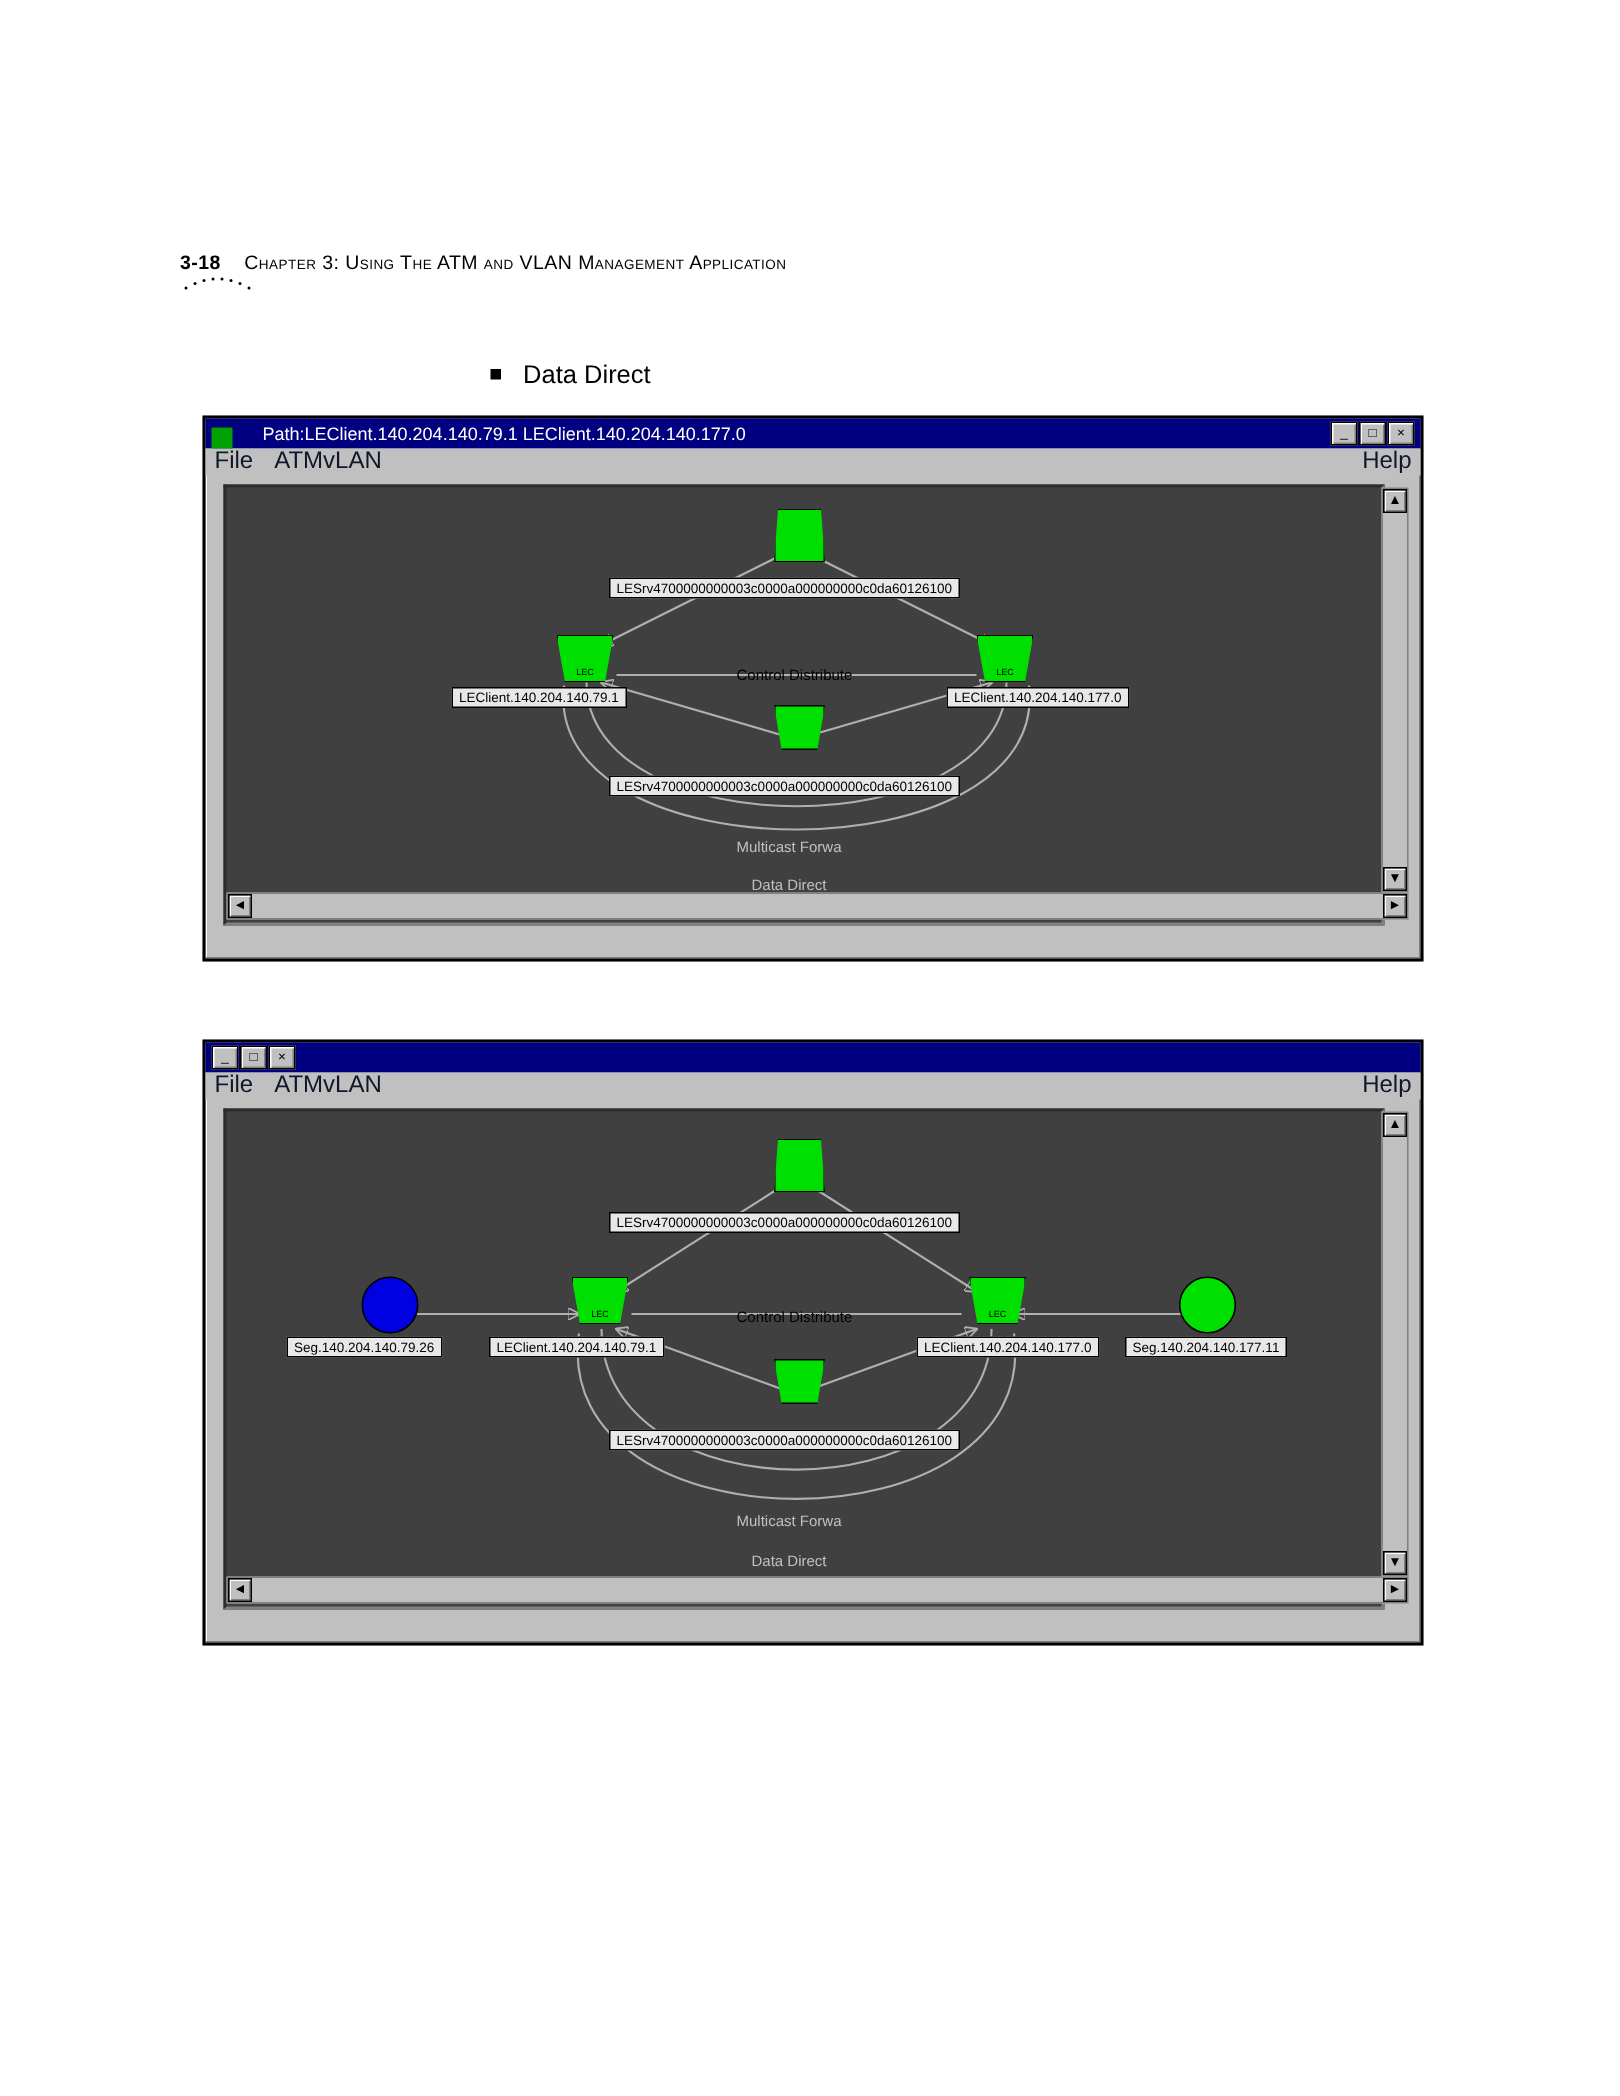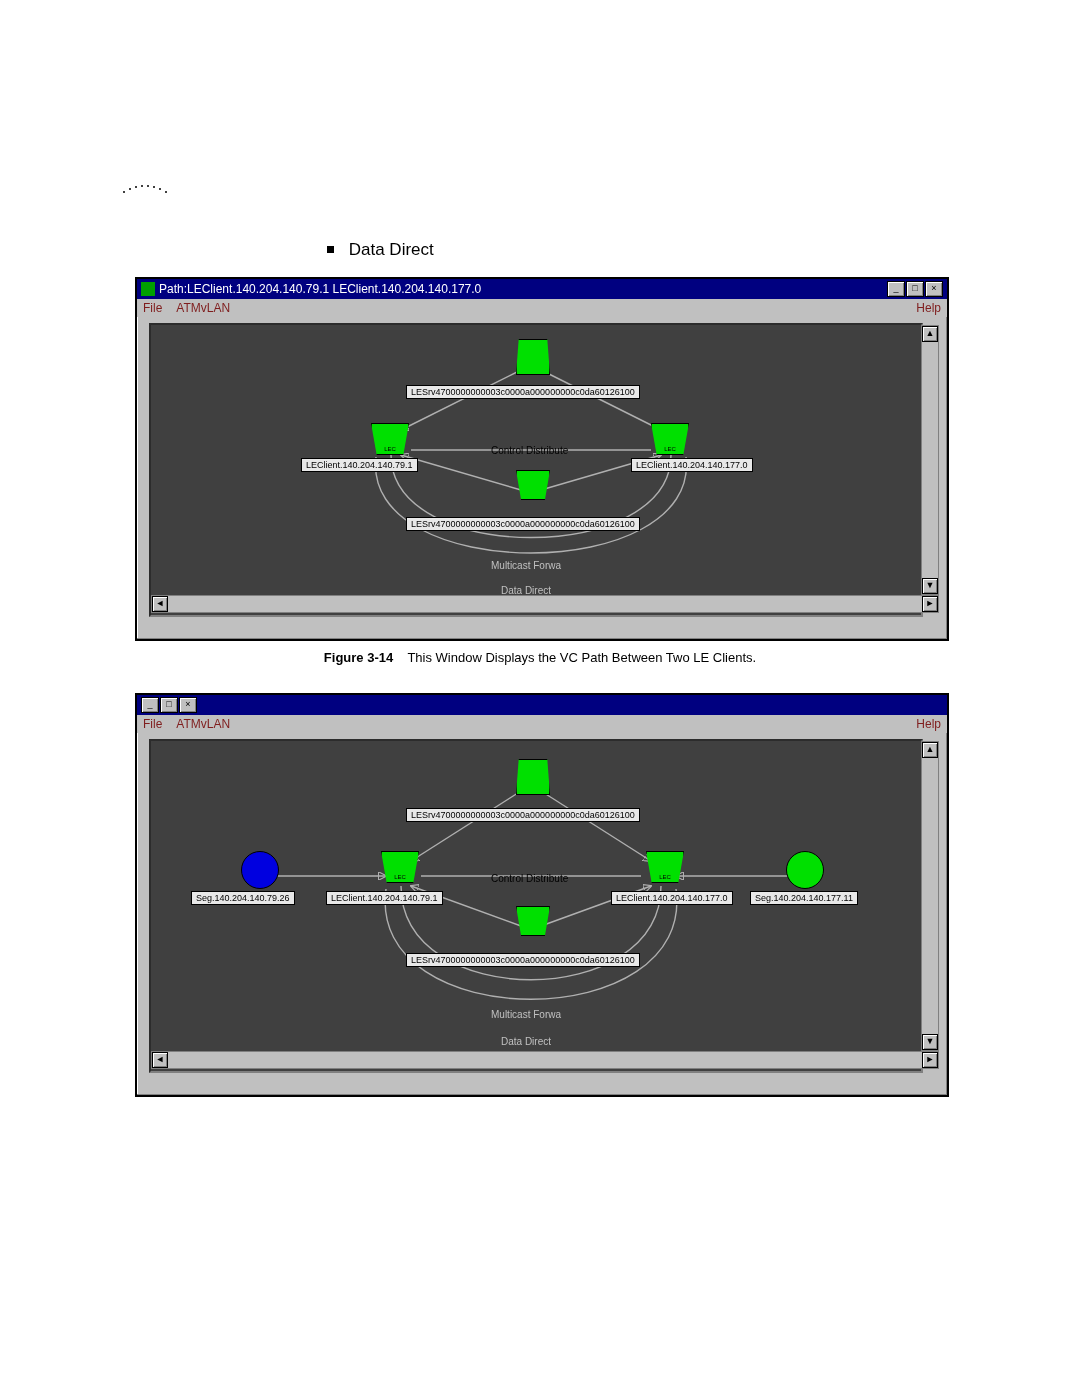--- a/index.html
+++ b/index.html
@@ -65,42 +65,42 @@
     background: #000080;
     color: #fff;
     font-size: 12px;
     line-height: 20px;
     padding: 0 4px;
     display: flex;
     align-items: center;
     justify-content: space-between;
     font-family: "MS Sans Serif", Arial, sans-serif;
   }
-  .win-title .left { display:flex; align-items:center; gap:4px; }
+  .win-title .left { display:flex; align-items:flex-end; gap:20px; }
   .win-title .appicon {
     width: 14px; height:14px; background: #00a000; display:inline-block;
   }
   .winbtns { display:flex; gap:1px; }
   .winbtn {
     width: 16px; height: 14px; background:#c0c0c0;
     border: 1px solid #000;
     box-shadow: inset 1px 1px 0 #fff, inset -1px -1px 0 #808080;
     font-size: 9px; line-height: 12px; text-align:center;
     color:#000;
     font-family: Arial, sans-serif;
   }
   .menubar {
     height: 18px;
     background: #c0c0c0;
-    font-size: 12px;
+    font-size: 16px;
     padding: 0 6px;
     display: flex;
     justify-content: space-between;
     align-items: center;
-    color: #7f1d1d;
+    color: #0f172a;
   }
   .menubar .ml { display:flex; gap:14px; }
   .menubar .mi { cursor: default; }
   .canvas-wrap {
     position: relative;
     margin: 6px;
     background: #c0c0c0;
   }
   .canvas-inner {
     position: relative;
@@ -188,20 +188,25 @@
   svg.arrows path, svg.arrows line {
     stroke:#b0b0b0; stroke-width:1.4; fill:none;
   }
 
 </style>
 </head>
 <body>
 
 <div class="page">
 
+  <div class="header-line">
+    <span class="pagenum">3-18</span>
+    &nbsp;&nbsp;
+    <span class="smallcaps">Chapter 3: Using The ATM and VLAN Management Application</span>
+  </div>
   <div class="dotrule">
     <svg width="60" height="14" viewBox="0 0 60 14">
       <g fill="#000">
         <circle cx="4" cy="10" r="1"></circle>
           <circle cx="10" cy="7" r="1"></circle>
           <circle cx="16" cy="5" r="1"></circle>
           <circle cx="22" cy="4" r="1"></circle>
         <circle cx="28" cy="4" r="1"></circle>
           <circle cx="34" cy="5" r="1"></circle>
           <circle cx="40" cy="7" r="1"></circle>
@@ -278,25 +283,20 @@
           <div class="arrow dn">▼</div>
         </div>
         <div class="hscroll">
           <div class="arrow lt">◄</div>
           <div class="arrow rt">►</div>
         </div>
       </div>
     </div>
   </div>
 
-  <div class="fig-caption" style="left:260px; top:650px; width:560px;">
-    <span class="fignum">Figure 3-14</span>
-    &nbsp;&nbsp;
-    <span>This Window Displays the VC Path Between Two LE Clients.</span>
-  </div>
 
   <div class="win" style="left:135px; top:693px; width:810px; height:400px;">
     <div class="win-title">
       <span class="winbtns">
         <span class="winbtn">_</span>
         <span class="winbtn">□</span>
         <span class="winbtn">×</span>
       </span>
     </div>
     <div class="menubar">

